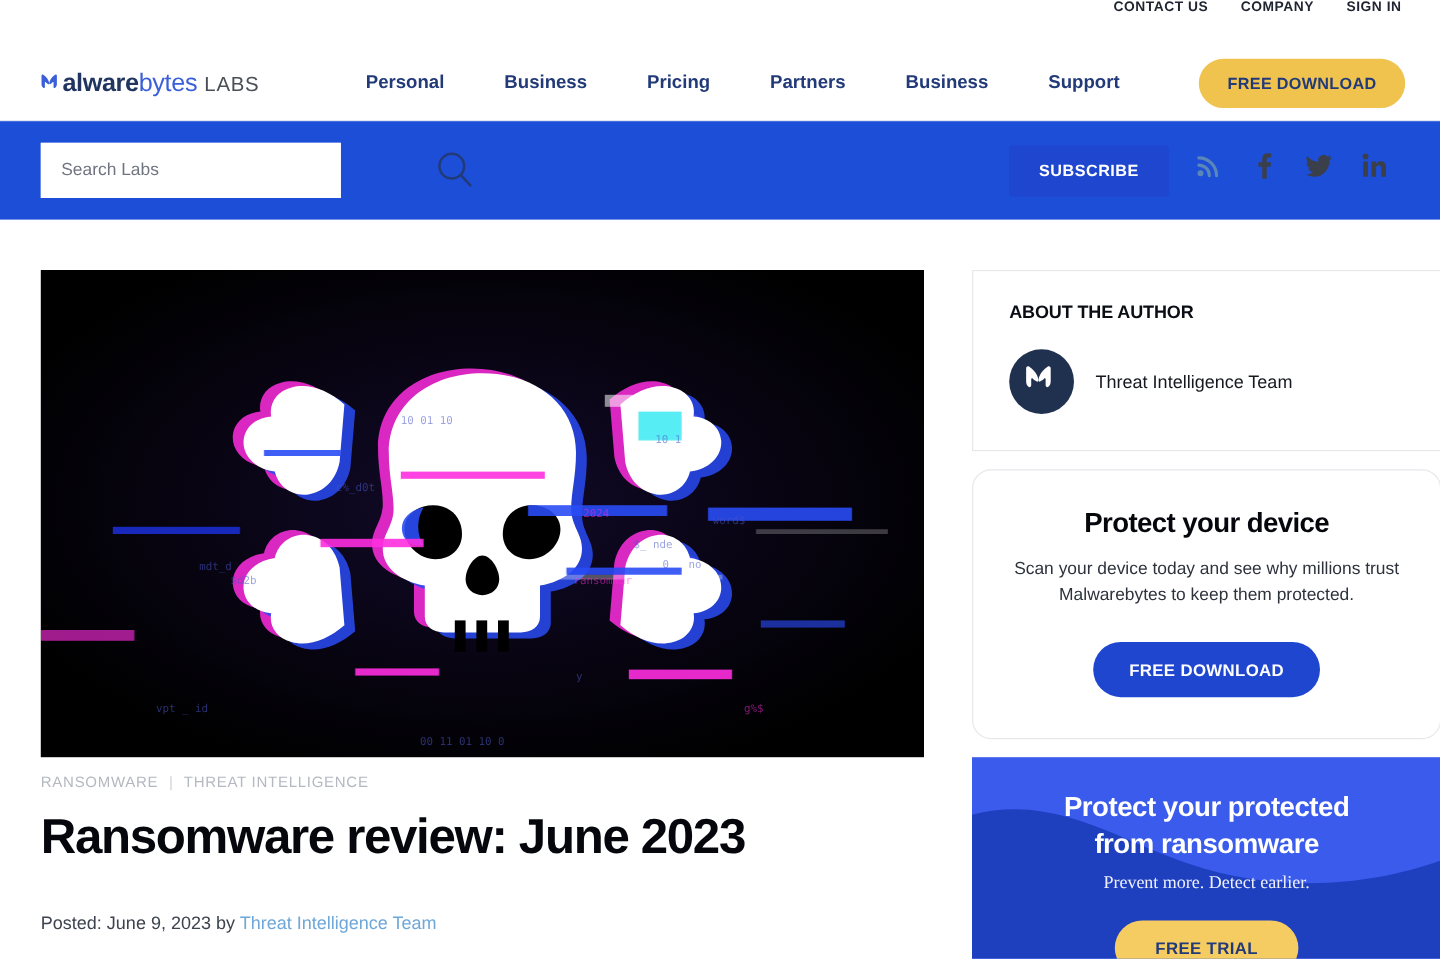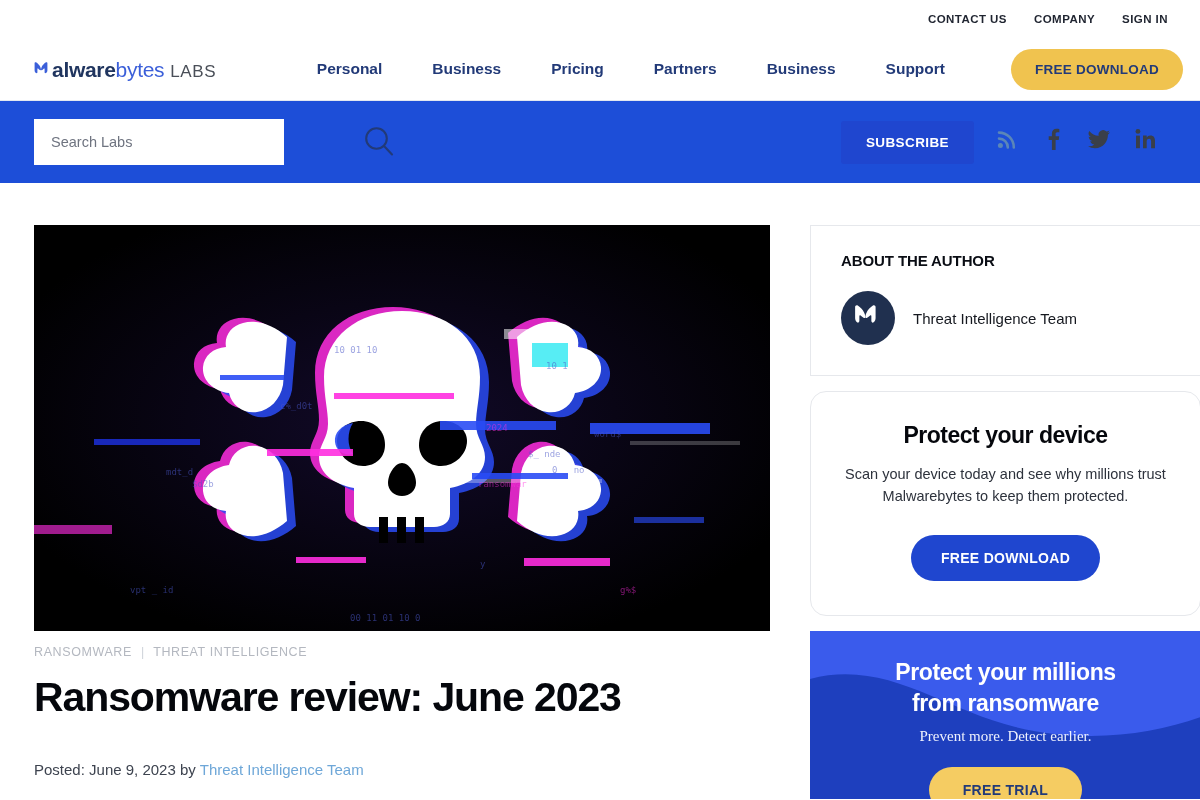--- a/index.html
+++ b/index.html
@@ -6,32 +6,32 @@
   html, body { margin:0; padding:0; }
   body {
     width:1200px; height:800px; overflow:hidden;
     background:#ffffff;
     font-family:"Liberation Sans", sans-serif;
     color:#16181f;
   }
 
   
   .utility-bar{
-    height:38px; display:flex; align-items:center; justify-content:flex-end;
+    height:38px; display:flex; align-items:flex-start; justify-content:flex-end;
     padding-right:32px; gap:27px;
   }
   .utility-link{
     font-size:11.5px; font-weight:700; letter-spacing:.45px;
     color:#1f2430; text-decoration:none; white-space:nowrap;
   }
 
   
   .main-header{
     height:62px; display:flex; align-items:center;
-    padding:0 17px 0 34px; position:relative;
+    padding:0 29px 0 34px; position:relative;
   }
   .logo{ display:flex; align-items:baseline; text-decoration:none; line-height:1; }
   .logo-mark{
     position:relative; width:17px; height:17px; margin-right:1px;
     align-self:center;
   }
   .logo-mark svg{ display:block; }
   .logo-alware{ font-size:21px; font-weight:700; color:#20355f; letter-spacing:-.3px; }
   .logo-bytes{ font-size:21px; font-weight:400; color:#3b5fd9; letter-spacing:-.3px; }
   .logo-labs{ font-size:17px; font-weight:300; color:#4a4f58; letter-spacing:.6px; margin-left:6px; }
@@ -357,21 +357,21 @@
       <p class="promo-body">Scan your device today and see why millions trust Malwarebytes to keep them protected.</p>
       <button class="promo-btn">FREE DOWNLOAD</button>
     </div>
 
     <div class="biz-card">
       <svg class="biz-wave" viewBox="0 0 358 168" preserveAspectRatio="none">
         <path d="M0 48 C70 28 120 78 188 96 C252 113 312 104 358 86 L358 168 L0 168 Z" fill="#1e3fbe"></path>
       </svg>
       <div class="biz-inner">
         <h2 class="biz-title">
-          <span>Protect your millions</span><br>
+          <span>Protect your protected</span><br>
           <span>from ransomware</span>
         </h2>
         <p class="biz-sub">Prevent more. Detect earlier.</p>
         <button class="biz-btn">FREE TRIAL</button>
       </div>
     </div>
 
   </div>
 </div>
 

